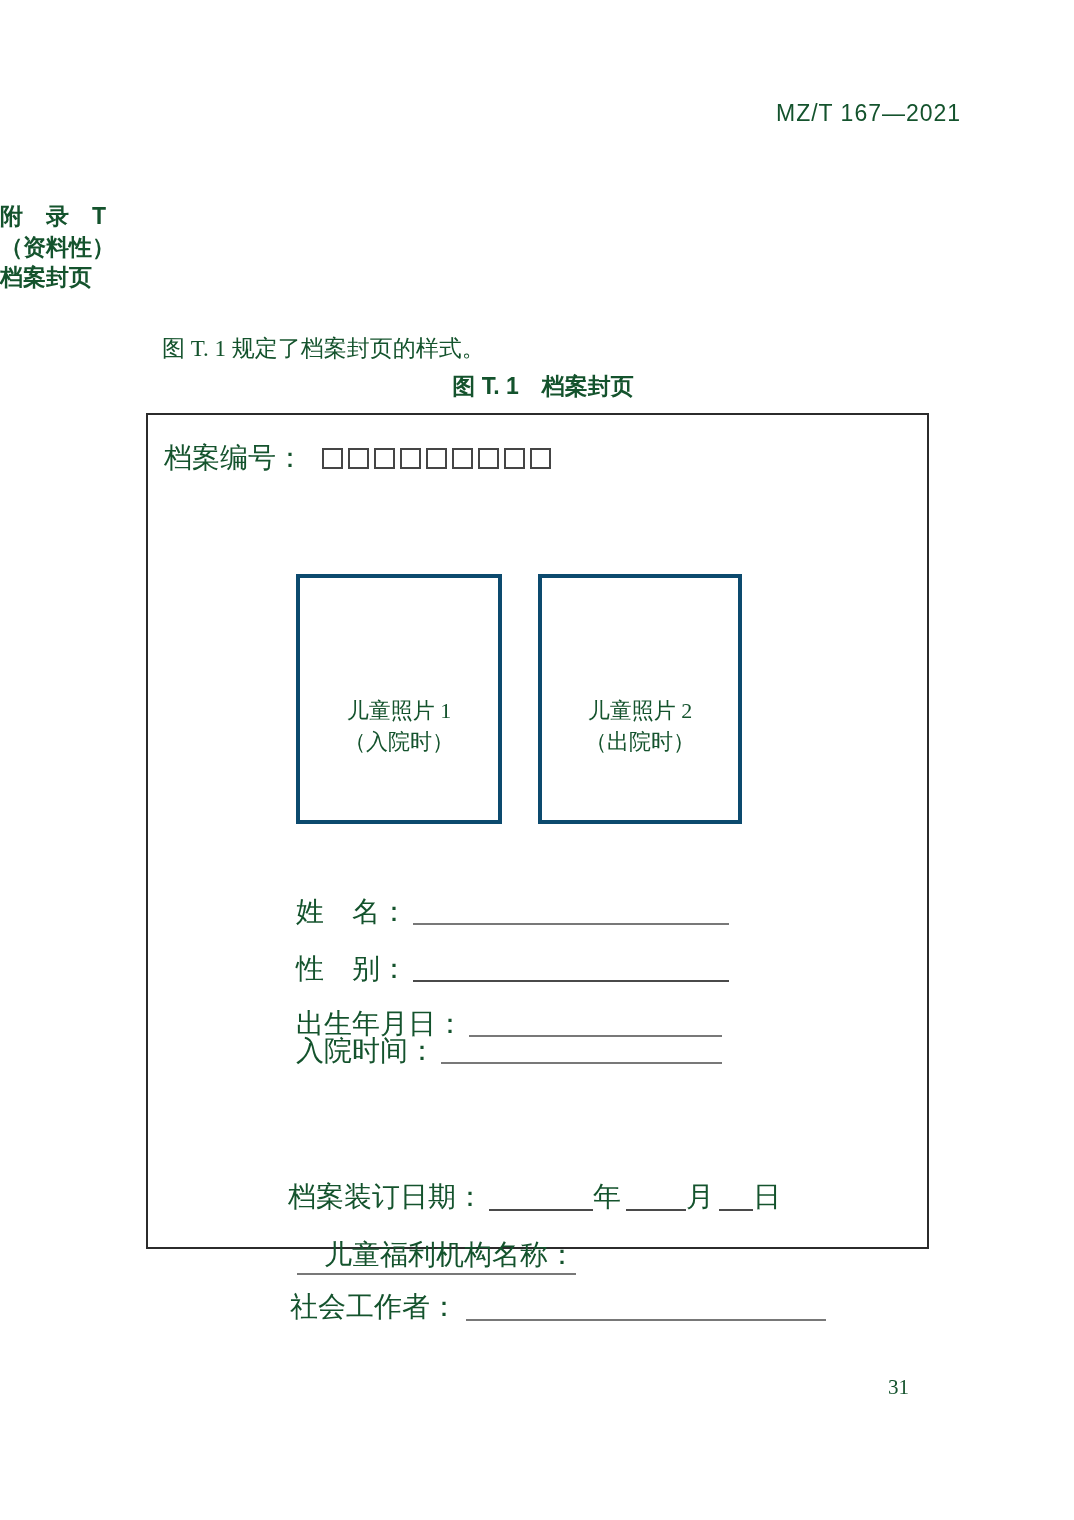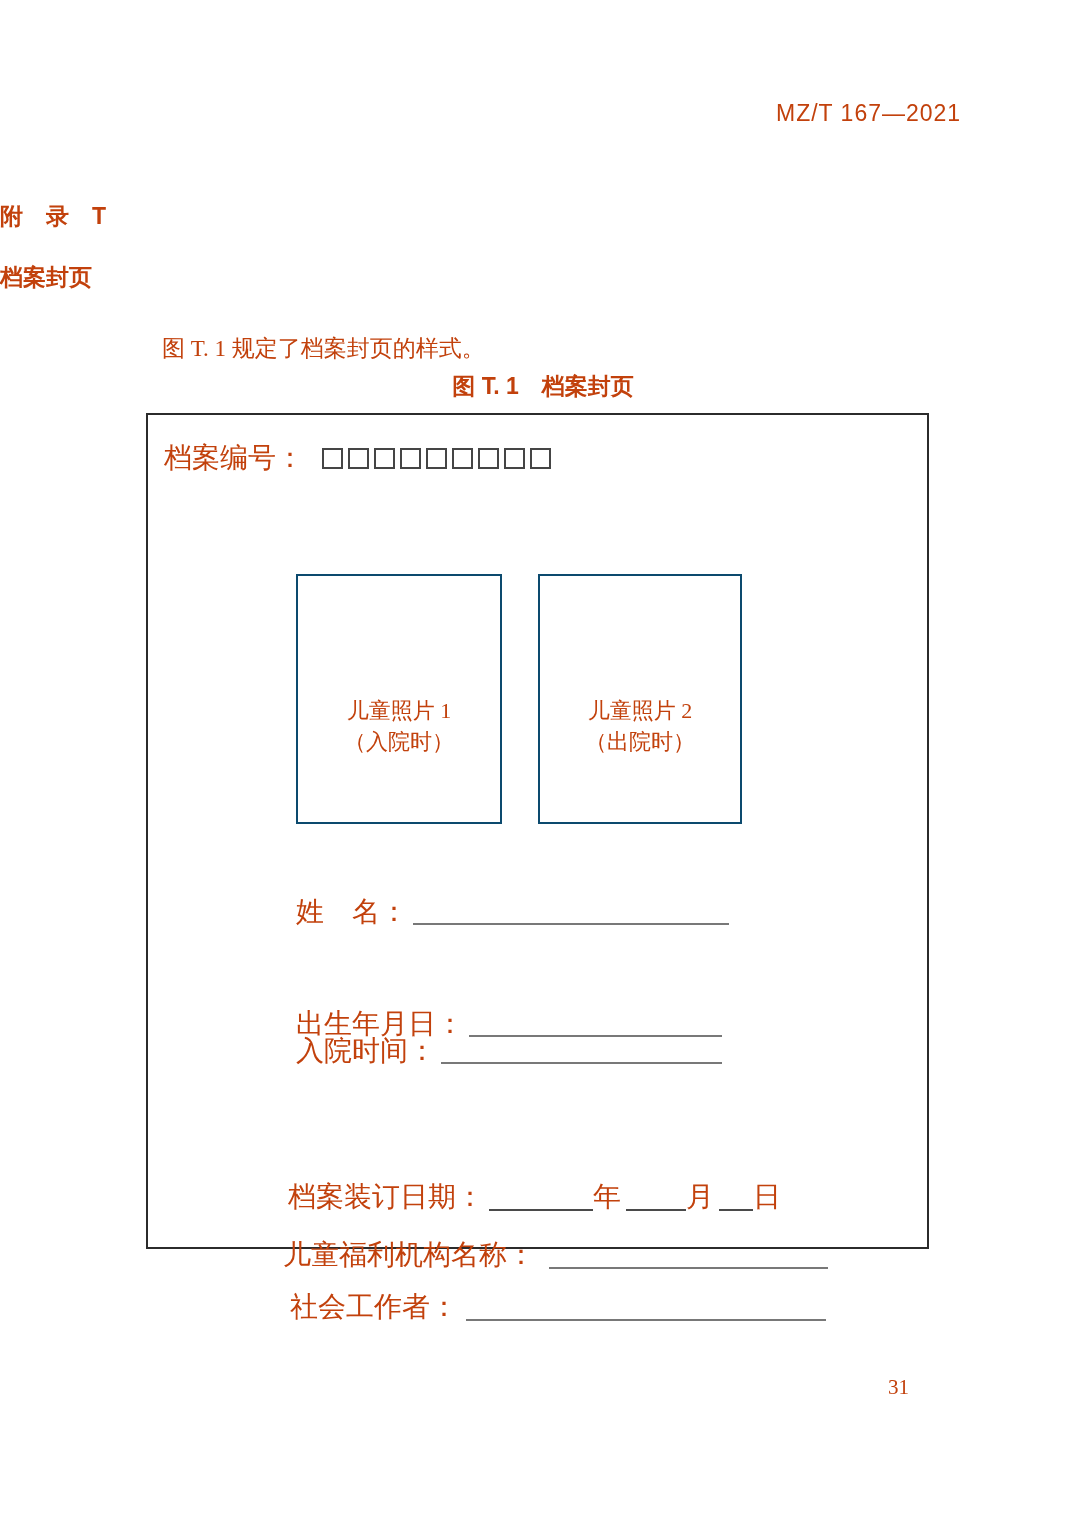--- a/index.html
+++ b/index.html
@@ -3,21 +3,21 @@
 <meta charset="utf-8">
 <style>
   * { margin: 0; padding: 0; box-sizing: border-box; }
   html, body { background: #ffffff; }
   .page {
     position: relative;
     width: 1074px;
     height: 1520px;
     background: #ffffff;
     font-family: "Liberation Serif", "DejaVu Serif", serif;
-    color: #c2410c;
+    color: #14532d;
     overflow: hidden;
   }
   .doc-number {
     position: absolute;
     left: 776px;
     top: 100px;
     font-family: "Liberation Sans", "DejaVu Sans", sans-serif;
     font-size: 23px;
     letter-spacing: 1px;
     white-space: nowrap;
@@ -82,21 +82,21 @@
     display: inline-block;
     width: 21px;
     height: 21px;
     border: 2px solid #454545;
     background: #ffffff;
   }
   .photo-box {
     position: absolute;
     top: 159px;
     height: 250px;
-    border: 2px solid #0c4a6e;
+    border: 4px solid #0c4a6e;
     display: flex;
     flex-direction: column;
     align-items: center;
     justify-content: center;
     padding-top: 54px;
     font-size: 22px;
     line-height: 31px;
     text-align: center;
     white-space: pre;
   }
@@ -142,20 +142,21 @@
   }
   .org-row {
     position: absolute;
     left: 135px;
     top: 822px;
     display: flex;
     align-items: flex-end;
     font-size: 28px;
     line-height: 36px;
     white-space: pre;
+    flex-direction: column;
   }
   .social-row {
     position: absolute;
     left: 142px;
     top: 874px;
     display: flex;
     align-items: flex-end;
     font-size: 28px;
     line-height: 36px;
     white-space: pre;
@@ -168,20 +169,21 @@
   }
 </style>
 </head>
 <body>
 
 <div class="page">
 
   <div class="doc-number">MZ/T 167—2021</div>
 
   <div class="appendix-title t1">附　录　T</div>
+  <div class="appendix-title t2">（资料性）</div>
   <div class="appendix-title t3">档案封页</div>
 
   <div class="intro">图 T. 1 规定了档案封页的样式。</div>
 
   <div class="figure-caption">图 T. 1　档案封页</div>
 
   <div class="form-box">
 
     <div class="archive-row">
       <span>档案编号：</span>
@@ -196,20 +198,24 @@
     <div class="photo-box photo-2">
       <span>儿童照片 2</span>
       <span>（出院时）</span>
     </div>
 
     <div class="field-row f0">
       <span>姓　名：</span>
       <span class="u u-w316"></span>
     </div>
 
+    <div class="field-row f1">
+      <span>性　别：</span>
+      <span class="u u-w316 u-dark"></span>
+    </div>
 
     <div class="field-row f2">
       <span>出生年月日：</span>
       <span class="u u-w253"></span>
     </div>
 
     <div class="field-row f3">
       <span>入院时间：</span>
       <span class="u u-w281"></span>
     </div>

